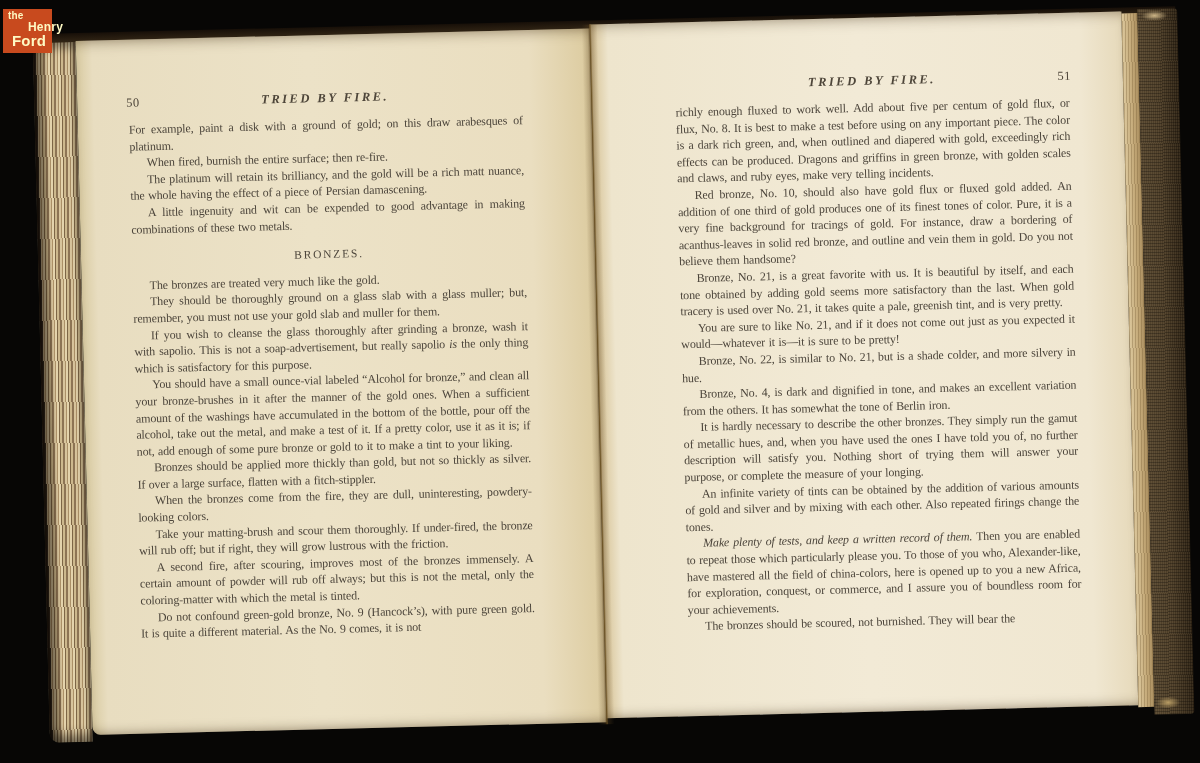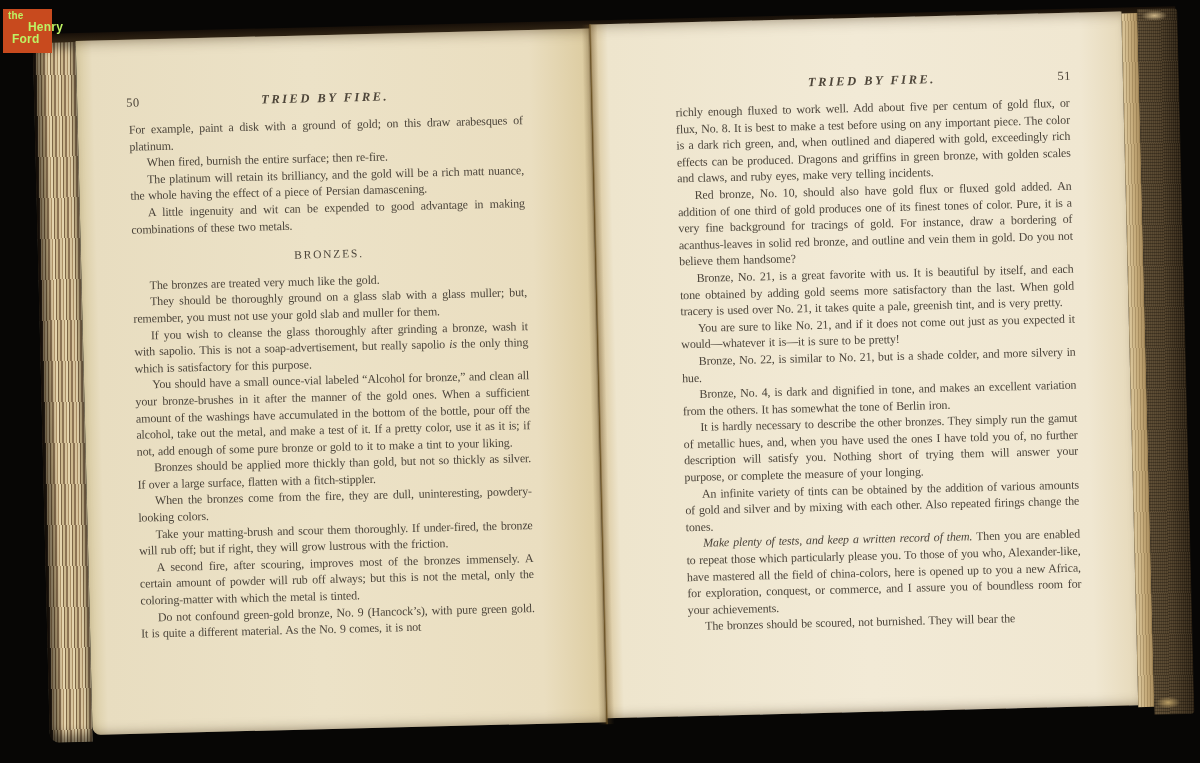--- a/index.html
+++ b/index.html
@@ -95,25 +95,25 @@
   .text-body p.indent{text-indent:17px;}
   .text-body em{font-style:italic;}
   .section-heading{
     text-align:center;font-size:11.5px;letter-spacing:1.8px;
     margin:13px 0 10px 0;color:#4c453b;
   }
   
   .logo{
     position:absolute;left:3px;top:9px;width:49px;height:44px;
     background:#c84a1e;z-index:10;
-    font-family:"Liberation Sans", sans-serif;color:#bef264;
+    font-family:"Liberation Sans", sans-serif;color:#fef9c3;
   }
   .logo .l1{position:absolute;left:5px;top:1px;font-size:10px;font-weight:600;letter-spacing:.2px;}
   .logo .l2{position:absolute;left:13px;top:11px;font-size:12px;font-weight:bold;letter-spacing:.2px;padding-left:12px;}
-  .logo .l3{position:absolute;left:9px;top:23px;font-size:12px;font-weight:bold;letter-spacing:.2px;}
+  .logo .l3{position:absolute;left:9px;top:23px;font-size:15px;font-weight:bold;letter-spacing:.2px;}
 </style>
 </head>
 <body>
 
 <div class="book">
   <div class="cover-top"></div>
   <div class="edge-left"></div>
 
   <div class="page page-left">
     <div class="page-header">

